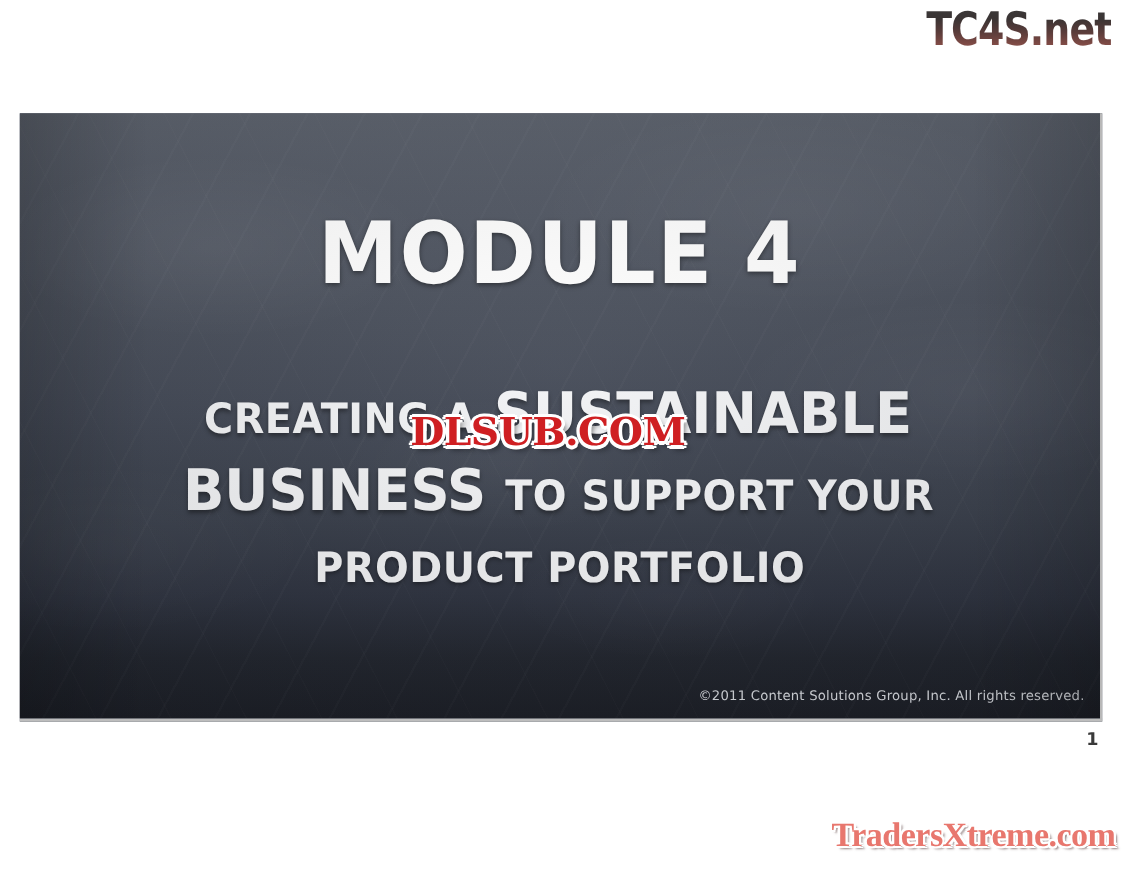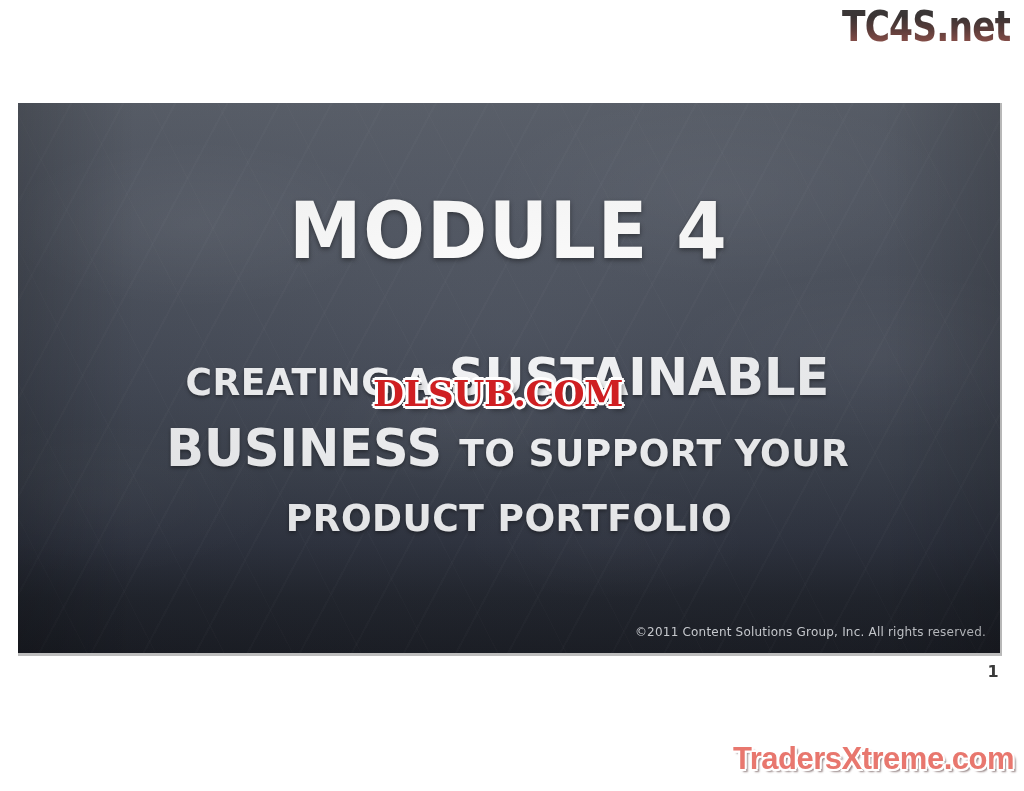--- a/index.html
+++ b/index.html
@@ -185,21 +185,21 @@
       -3px  0   0 #ffffff,  3px  0   0 #ffffff,
        0   -3px 0 #ffffff,  0    3px 0 #ffffff,
        4px  4px 5px rgba(0,0,0,0.45);
   }
 
   
   .tx-logo {
     position: absolute;
     right: 10px;
     bottom: 14px;
-    font-family: Liberation Sans, sans-serif;
+    font-family: Liberation Serif, serif;
     font-weight: bold;
     font-size: 31px;
     line-height: 36px;
     letter-spacing: -0.5px;
     color: #e8776e;
     white-space: nowrap;
     user-select: none;
     text-shadow:
       -1.5px -1.5px 0 #ffffff, 1.5px -1.5px 0 #ffffff,
       -1.5px  1.5px 0 #ffffff, 1.5px  1.5px 0 #ffffff,

